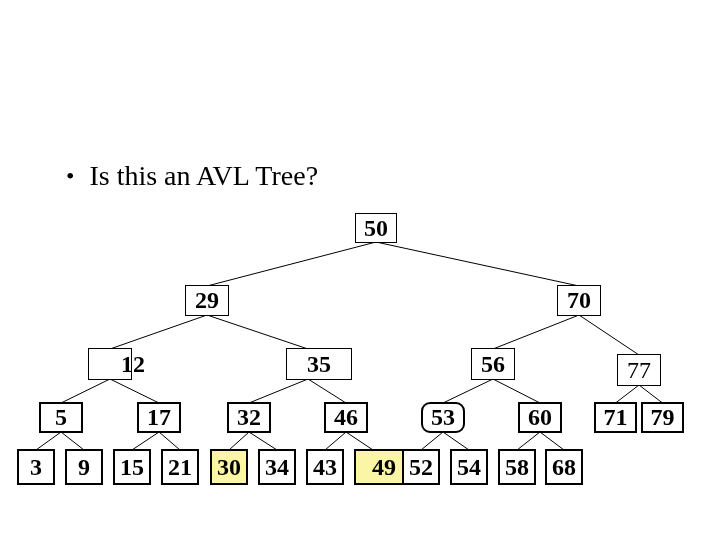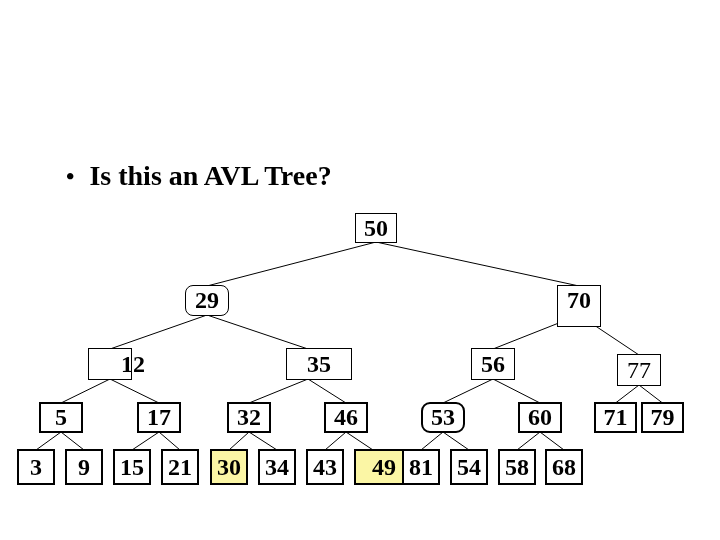--- a/index.html
+++ b/index.html
@@ -27,21 +27,20 @@
     color: var(--text, #000000);
   }
   .bullet-line {
     position: absolute;
     top: 158px;
     left: 66px;
     font-size: 28px;
     line-height: 36px;
     color: var(--text, #000000);
     white-space: nowrap;
-    font-weight: bold;
   }
   .bullet-glyph {
     display: inline-block;
     font-size: 24px;
     margin-right: 15px;
     vertical-align: 1px;
   }
   .tree {
     position: absolute;
     left: 0;
@@ -99,40 +98,40 @@
         <line x1="249" y1="432" x2="229" y2="450" stroke="#000000" stroke-width="1"></line>
         <line x1="249" y1="432" x2="277" y2="450" stroke="#000000" stroke-width="1"></line>
         <line x1="346" y1="432" x2="325" y2="450" stroke="#000000" stroke-width="1"></line>
         <line x1="346" y1="432" x2="373" y2="450" stroke="#000000" stroke-width="1"></line>
         <line x1="443" y1="432" x2="421" y2="450" stroke="#000000" stroke-width="1"></line>
         <line x1="443" y1="432" x2="469" y2="450" stroke="#000000" stroke-width="1"></line>
         <line x1="540" y1="432" x2="517" y2="450" stroke="#000000" stroke-width="1"></line>
         <line x1="540" y1="432" x2="564" y2="450" stroke="#000000" stroke-width="1"></line>
       </svg>
   <div class="node" style="left: 355px; top: 213px; width: 42px; height: 30px; border-width: 1px; line-height: 28px;">50</div>
-      <div class="node" style="left: 185px; top: 285px; width: 44px; height: 31px; border-width: 1px; line-height: 29px; border-radius: 8px;">29</div>
-      <div class="node" style="left: 557px; top: 285px; width: 44px; height: 42px; border-width: 1px; line-height: 29px;">70</div>
+      <div class="node" style="left: 185px; top: 285px; width: 44px; height: 31px; border-width: 1px; line-height: 29px;">29</div>
+      <div class="node" style="left: 557px; top: 285px; width: 44px; height: 31px; border-width: 1px; line-height: 29px;">70</div>
       <div class="node" style="left: 88px; top: 348px; width: 44px; height: 32px; border-width: 1px; line-height: 30px; padding-left: 32px;">12</div>
       <div class="node" style="left: 286px; top: 348px; width: 66px; height: 32px; border-width: 1px; line-height: 30px;">35</div>
       <div class="node" style="left: 471px; top: 348px; width: 44px; height: 32px; border-width: 1px; line-height: 30px;">56</div>
       <div class="node regular" style="left: 617px; top: 354px; width: 44px; height: 32px; border-width: 1px; line-height: 30px;">77</div>
       <div class="node" style="left: 39px; top: 402px; width: 44px; height: 31px; border-width: 2px; line-height: 27px;">5</div>
       <div class="node" style="left: 137px; top: 402px; width: 44px; height: 31px; border-width: 2px; line-height: 27px;">17</div>
       <div class="node" style="left: 227px; top: 402px; width: 44px; height: 31px; border-width: 2px; line-height: 27px;">32</div>
       <div class="node" style="left: 324px; top: 402px; width: 44px; height: 31px; border-width: 2px; line-height: 27px;">46</div>
       <div class="node" style="left: 421px; top: 402px; width: 44px; height: 31px; border-width: 2px; line-height: 27px; border-radius: 9px;">53</div>
       <div class="node" style="left: 518px; top: 402px; width: 44px; height: 31px; border-width: 2px; line-height: 27px;">60</div>
       <div class="node" style="left: 594px; top: 402px; width: 43px; height: 31px; border-width: 2px; line-height: 27px;">71</div>
       <div class="node" style="left: 641px; top: 402px; width: 43px; height: 31px; border-width: 2px; line-height: 27px;">79</div>
       <div class="node" style="left: 17px; top: 449px; width: 38px; height: 36px; border-width: 2px; line-height: 32px;">3</div>
       <div class="node" style="left: 65px; top: 449px; width: 38px; height: 36px; border-width: 2px; line-height: 32px;">9</div>
       <div class="node" style="left: 113px; top: 449px; width: 38px; height: 36px; border-width: 2px; line-height: 32px;">15</div>
       <div class="node" style="left: 161px; top: 449px; width: 38px; height: 36px; border-width: 2px; line-height: 32px;">21</div>
       <div class="node highlighted" style="left: 210px; top: 449px; width: 38px; height: 36px; border-width: 2px; line-height: 32px;">30</div>
       <div class="node" style="left: 258px; top: 449px; width: 38px; height: 36px; border-width: 2px; line-height: 32px;">34</div>
       <div class="node" style="left: 306px; top: 449px; width: 38px; height: 36px; border-width: 2px; line-height: 32px;">43</div>
       <div class="node highlighted" style="left: 354px; top: 449px; width: 60px; height: 36px; border-width: 2px; line-height: 32px;">49</div>
-      <div class="node" style="left: 402px; top: 449px; width: 38px; height: 36px; border-width: 2px; line-height: 32px;">81</div>
+      <div class="node" style="left: 402px; top: 449px; width: 38px; height: 36px; border-width: 2px; line-height: 32px;">52</div>
       <div class="node" style="left: 450px; top: 449px; width: 38px; height: 36px; border-width: 2px; line-height: 32px;">54</div>
       <div class="node" style="left: 498px; top: 449px; width: 38px; height: 36px; border-width: 2px; line-height: 32px;">58</div>
       <div class="node" style="left: 545px; top: 449px; width: 38px; height: 36px; border-width: 2px; line-height: 32px;">68</div>
     </div>
 </div>
 
 </body></html>

